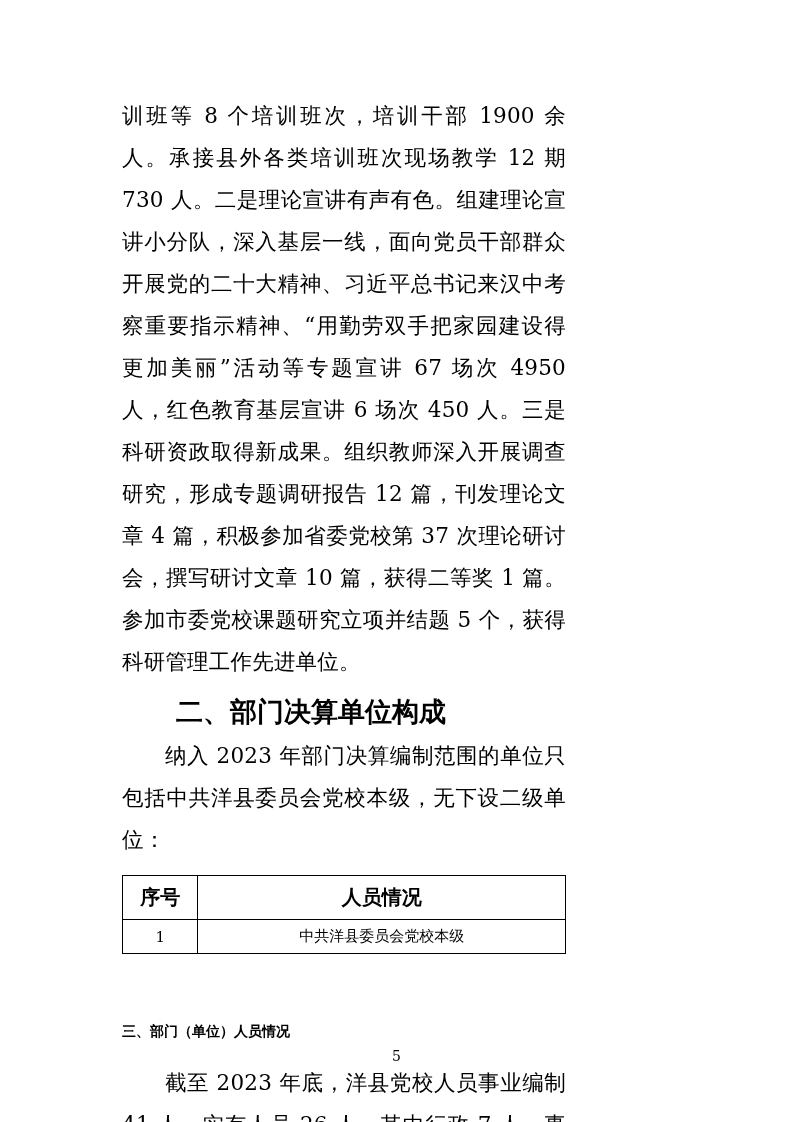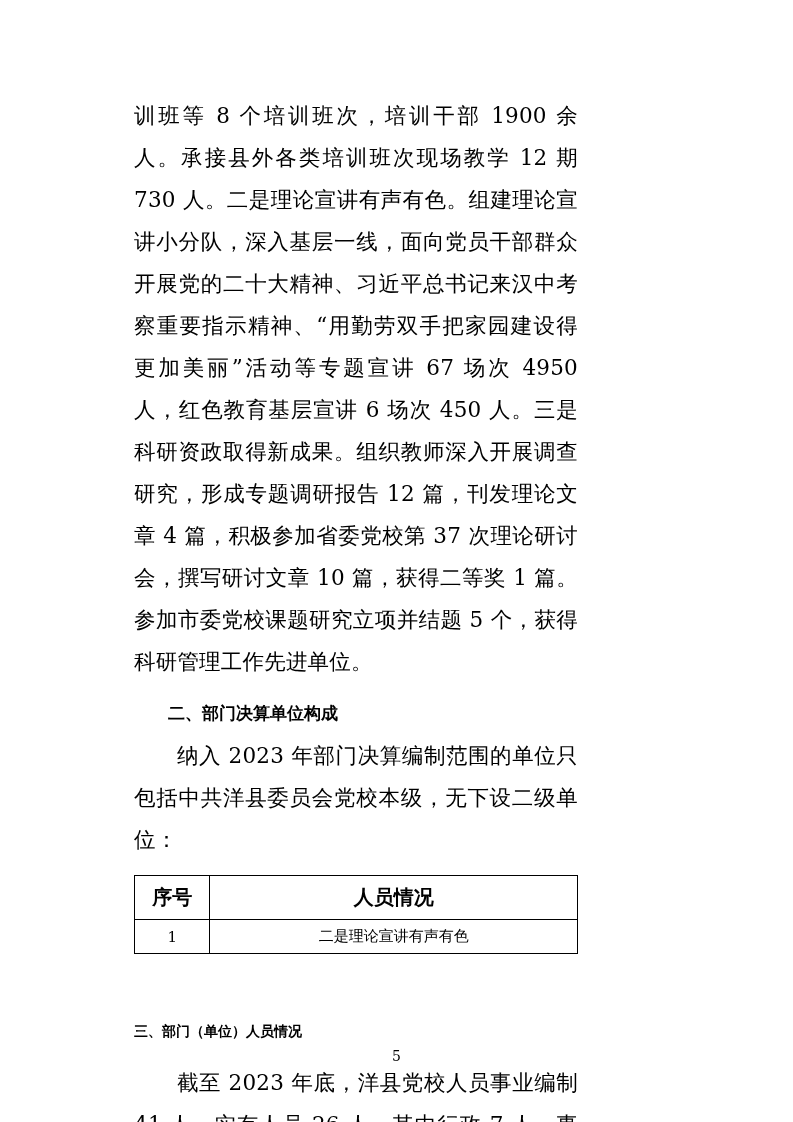--- a/index.html
+++ b/index.html
@@ -10,43 +10,43 @@
   body {
     width: 793px;
     height: 1122px;
     font-family: "DejaVu Serif", "Liberation Serif", serif;
     color: #000000;
     position: relative;
     overflow: hidden;
   }
   .page {
     position: absolute;
-    left: 16px;
+    left: 4px;
     top: 0;
     width: 672px;
     height: 1122px;
     box-sizing: border-box;
     padding: 95px 110px 40px 118px;
     border-radius: 31px;
   }
   .para {
     font-size: 21.5px;
     line-height: 42px;
     text-align: justify;
     text-justify: inter-ideograph;
     margin: 0;
     letter-spacing: 0.2px;
   }
   .indent {
     text-indent: 2em;
   }
   .heading {
-    font-size: 17px;
+    font-size: 27px;
     line-height: 42px;
-    font-family: Liberation Serif, serif;
+    font-family: Liberation Mono, monospace;
     font-weight: bold;
     margin: 0;
     text-indent: 2em;
   }
   .heading-left {
     font-size: 14px;
     line-height: 42px;
     font-family: "DejaVu Sans", "Liberation Sans", sans-serif;
     font-weight: bold;
     margin: 0;
@@ -107,21 +107,21 @@
   <table class="unit-table">
     <thead>
       <tr>
         <th class="col-no">序号</th>
         <th>人员情况</th>
       </tr>
     </thead>
     <tbody>
       <tr>
         <td>1</td>
-        <td>二是理论宣讲有声有色</td>
+        <td>中共洋县委员会党校本级</td>
       </tr>
     </tbody>
   </table>
 
   <div class="spacer-lg"></div>
   <div class="spacer-md"></div>
 
   <p class="heading-left">三、部门（单位）人员情况</p>
 
   <div class="spacer-sm"></div>

